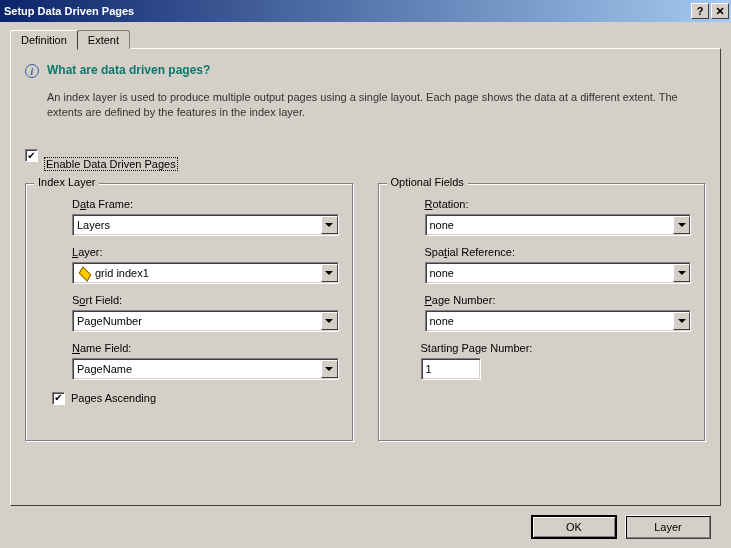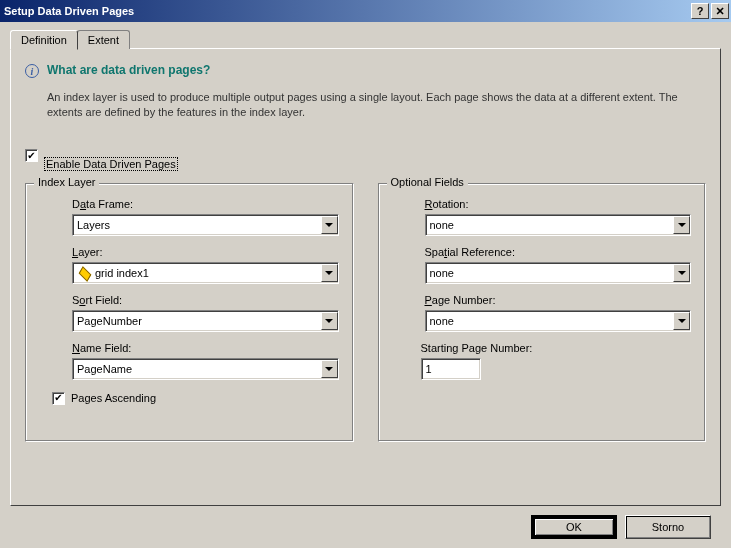--- a/index.html
+++ b/index.html
@@ -203,21 +203,21 @@
   background: #d4d0c8;
   border: 1px solid #fff;
   border-right-color: #404040;
   border-bottom-color: #404040;
   box-shadow: 1px 1px 0 #000 inset, -1px -1px 0 #808080 inset;
   cursor: pointer;
   font-family: inherit;
   font-size: 11px;
 }
 .btn.default {
-  border: 4px solid #000000;
+  border: 2px solid #000000;
   box-shadow: 1px 1px 0 #fff inset, -1px -1px 0 #808080 inset;
 }
 </style>
 </head>
 <body>
 
 <div class="titlebar">
   <span class="titlebar-text">Setup Data Driven Pages</span>
   <div class="title-btn">?</div>
   <div class="title-btn">
@@ -340,16 +340,16 @@
           <span class="field-label">Starting Page Number:</span>
           <input class="text-input" value="1" style="">
         </div>
       </div>
 
     </div>
   </div>
 
   <div class="button-row">
     <button class="btn default">OK</button>
-    <button class="btn">Storno</button>
+    <button class="btn">Layer</button>
   </div>
 
 </div>
 
 </body></html>

